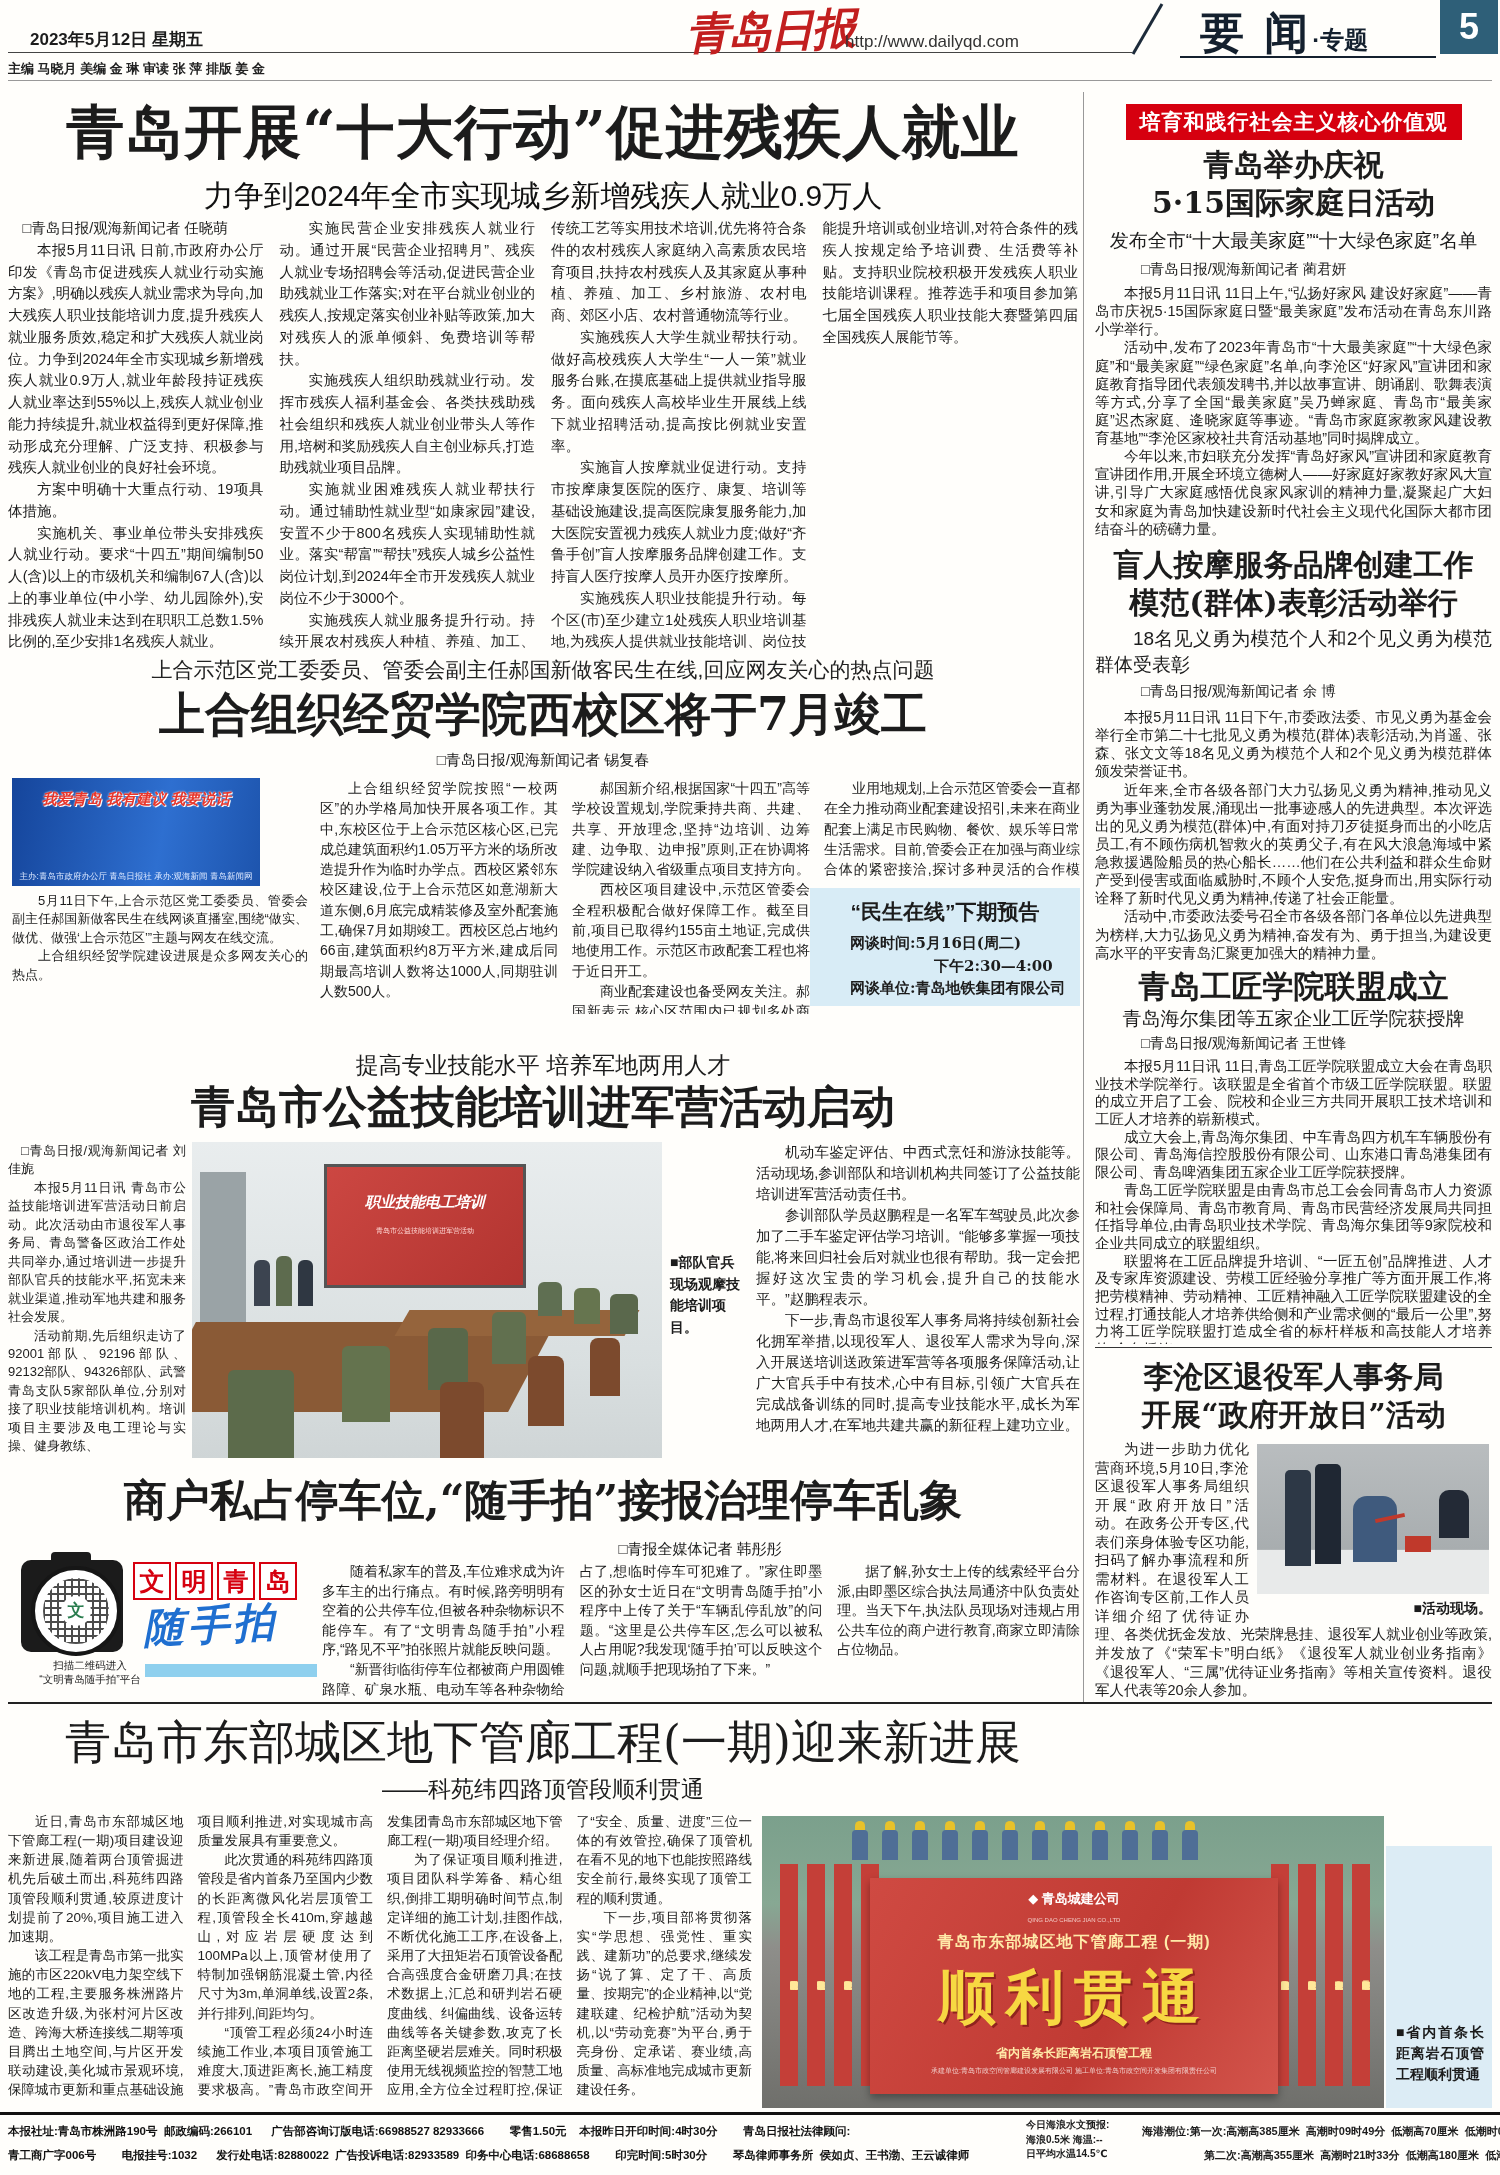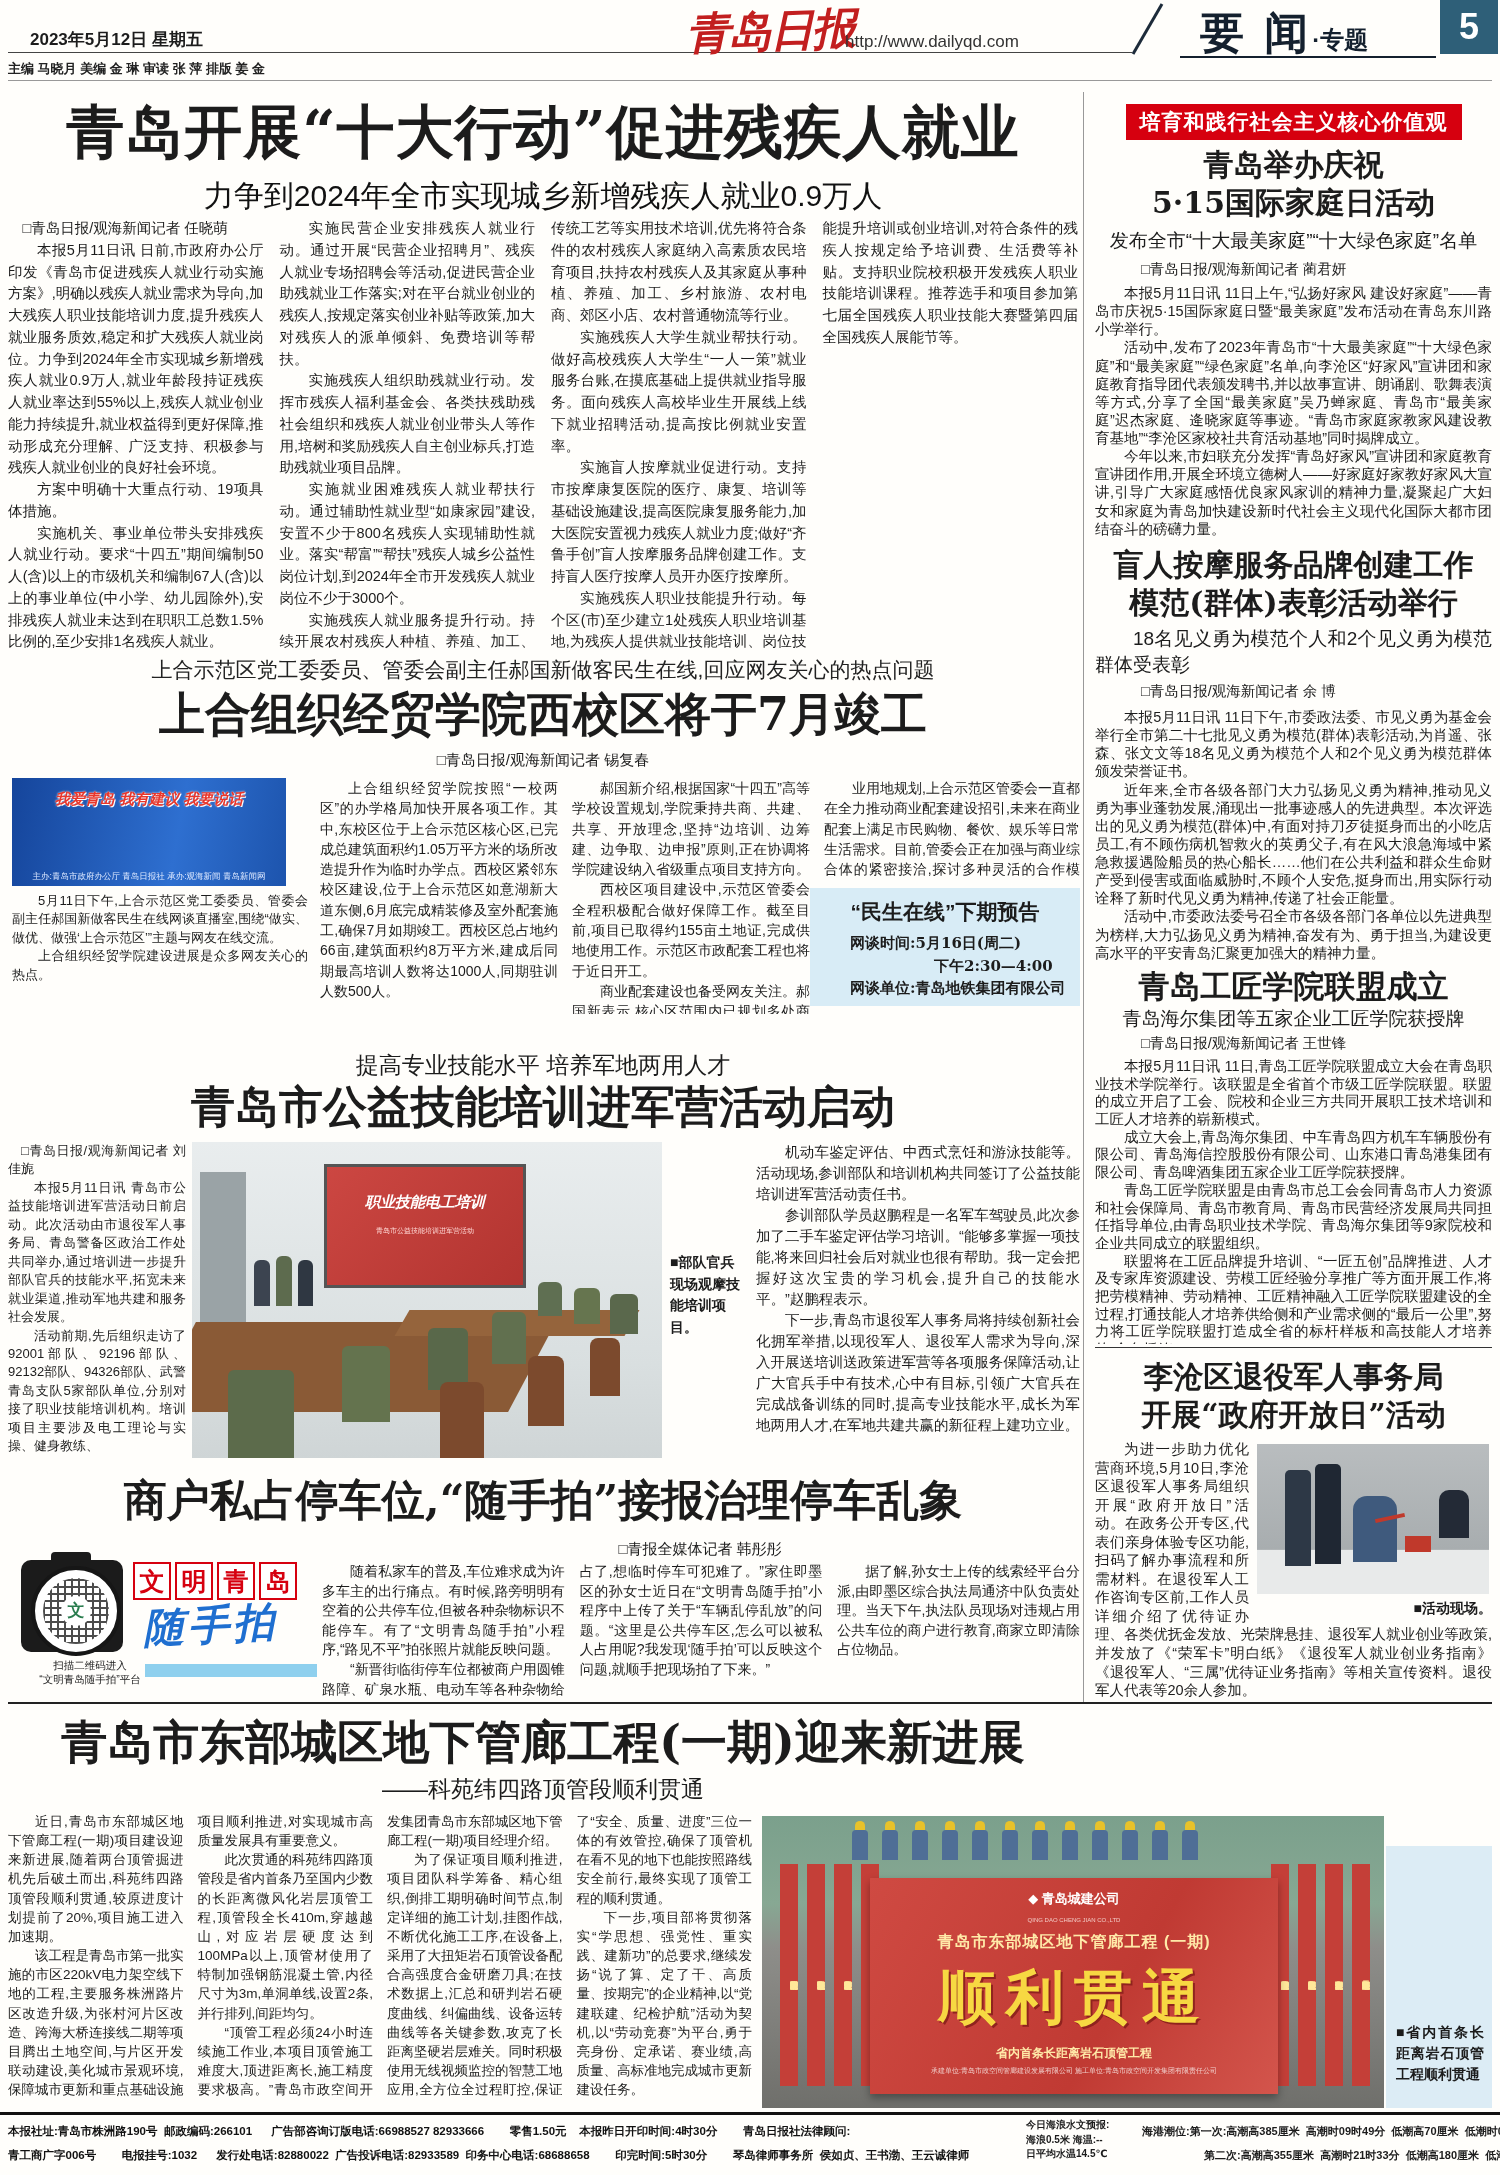--- a/index.html
+++ b/index.html
@@ -29,21 +29,21 @@
   .vdiv{left:1083px;top:92px;width:1px;height:1610px;background:#999;}
   
   .m-title{left:8px;top:94px;width:1070px;font-size:58px;font-weight:bold;letter-spacing:1px;}
   .m-sub{left:8px;top:176px;width:1070px;font-size:30px;color:#111;}
   .m-body{left:8px;top:218px;width:1070px;height:436px;font-size:14.5px;line-height:1.5;
           column-count:4;column-gap:16px;column-fill:auto;overflow:hidden;}
   
   .s-kicker{left:8px;top:656px;width:1070px;font-size:21px;color:#222;}
   .s-title{left:8px;top:684px;width:1070px;font-size:46px;font-weight:bold;}
   .s-byline{left:8px;top:751px;width:1070px;font-size:15px;}
-  .s-img{left:12px;top:778px;width:274px;height:108px;background:linear-gradient(100deg,#15459b,#2e6fd0 60%,#1d54ad);overflow:hidden;}
+  .s-img{left:12px;top:778px;width:248px;height:108px;background:linear-gradient(100deg,#15459b,#2e6fd0 60%,#1d54ad);overflow:hidden;}
   .s-img .slg{position:absolute;left:0;top:12px;width:100%;text-align:center;font-size:15px;font-weight:bold;
               font-style:italic;color:#e8372c;text-shadow:0 0 2px #fff,1px 1px 0 #fff;}
   .s-img .big{position:absolute;left:0;top:32px;width:100%;text-align:center;font-size:40px;font-weight:900;
               color:#f6a821;letter-spacing:6px;text-shadow:0 0 3px #fff,2px 2px 0 #b33;}
   .s-img .orgs{position:absolute;left:0;bottom:3px;width:100%;text-align:center;font-size:8.5px;color:#dce8ff;}
   .s-left{left:12px;top:892px;width:296px;height:120px;font-size:13px;line-height:1.42;overflow:hidden;}
   .s-colA{left:320px;top:778px;width:238px;height:236px;font-size:14px;line-height:1.45;overflow:hidden;}
   .s-colB{left:572px;top:778px;width:238px;height:236px;font-size:14px;line-height:1.45;overflow:hidden;}
   .s-colC{left:824px;top:778px;width:256px;height:104px;font-size:14px;line-height:1.45;overflow:hidden;}
   .s-box{left:810px;top:888px;width:270px;height:118px;background:#d8ecf6;padding:10px 12px;box-sizing:border-box;}
@@ -84,21 +84,21 @@
           color:#fff;font-size:10px;text-align:center;line-height:16px;}
   .qr-cap{position:absolute;left:0px;top:106px;width:150px;text-align:center;font-size:10.5px;line-height:1.35;}
   .wmqd{position:absolute;left:118px;top:10px;display:flex;gap:4px;}
   .wmqd span{display:block;width:34px;height:34px;border:2px solid #d6000f;color:#d6000f;background:#fff;
              font-size:25px;font-weight:bold;text-align:center;line-height:34px;}
   .ssp{position:absolute;left:128px;top:46px;font-size:41px;font-weight:bold;font-style:italic;color:#1f6fd0;
        font-family:"DejaVu Serif",serif;transform:rotate(-3deg);letter-spacing:4px;}
   .bluebar{position:absolute;left:130px;top:112px;width:172px;height:13px;background:#8fd0ee;}
   
   .sec-rule{left:8px;top:1702px;width:1484px;height:2px;background:#222;}
-  .t-title{left:8px;top:1712px;width:1070px;font-size:46px;font-weight:bold;}
+  .t-title{left:8px;top:1712px;width:1070px;font-size:46px;font-weight:normal;}
   .t-sub{left:8px;top:1774px;width:1070px;font-size:23px;}
   .t-body{left:8px;top:1812px;width:744px;height:294px;font-size:13.5px;line-height:1.42;
           column-count:4;column-gap:14px;column-fill:auto;overflow:hidden;}
   .t-photo{left:762px;top:1816px;width:622px;height:292px;background:linear-gradient(#7ba08c,#87a893 30%,#8e8e8a 45%,#6f6f6b);overflow:hidden;}
   .tp-workers{position:absolute;left:90px;top:14px;width:440px;display:flex;gap:14px;}
   .wk{width:16px;height:30px;background:#4f6e96;border-radius:4px 4px 0 0;position:relative;}
   .wk:before{content:"";position:absolute;left:3px;top:-9px;width:10px;height:9px;background:#e8c22a;border-radius:50% 50% 0 0;}
   .tp-banner{position:absolute;left:108px;top:62px;width:408px;height:216px;background:linear-gradient(120deg,#cf4a42,#c03a33 60%,#d3554c);
              box-shadow:0 4px 8px rgba(0,0,0,.35);text-align:center;color:#fff;}
   .tp-co{font-size:13px;font-weight:bold;margin-top:12px;}

